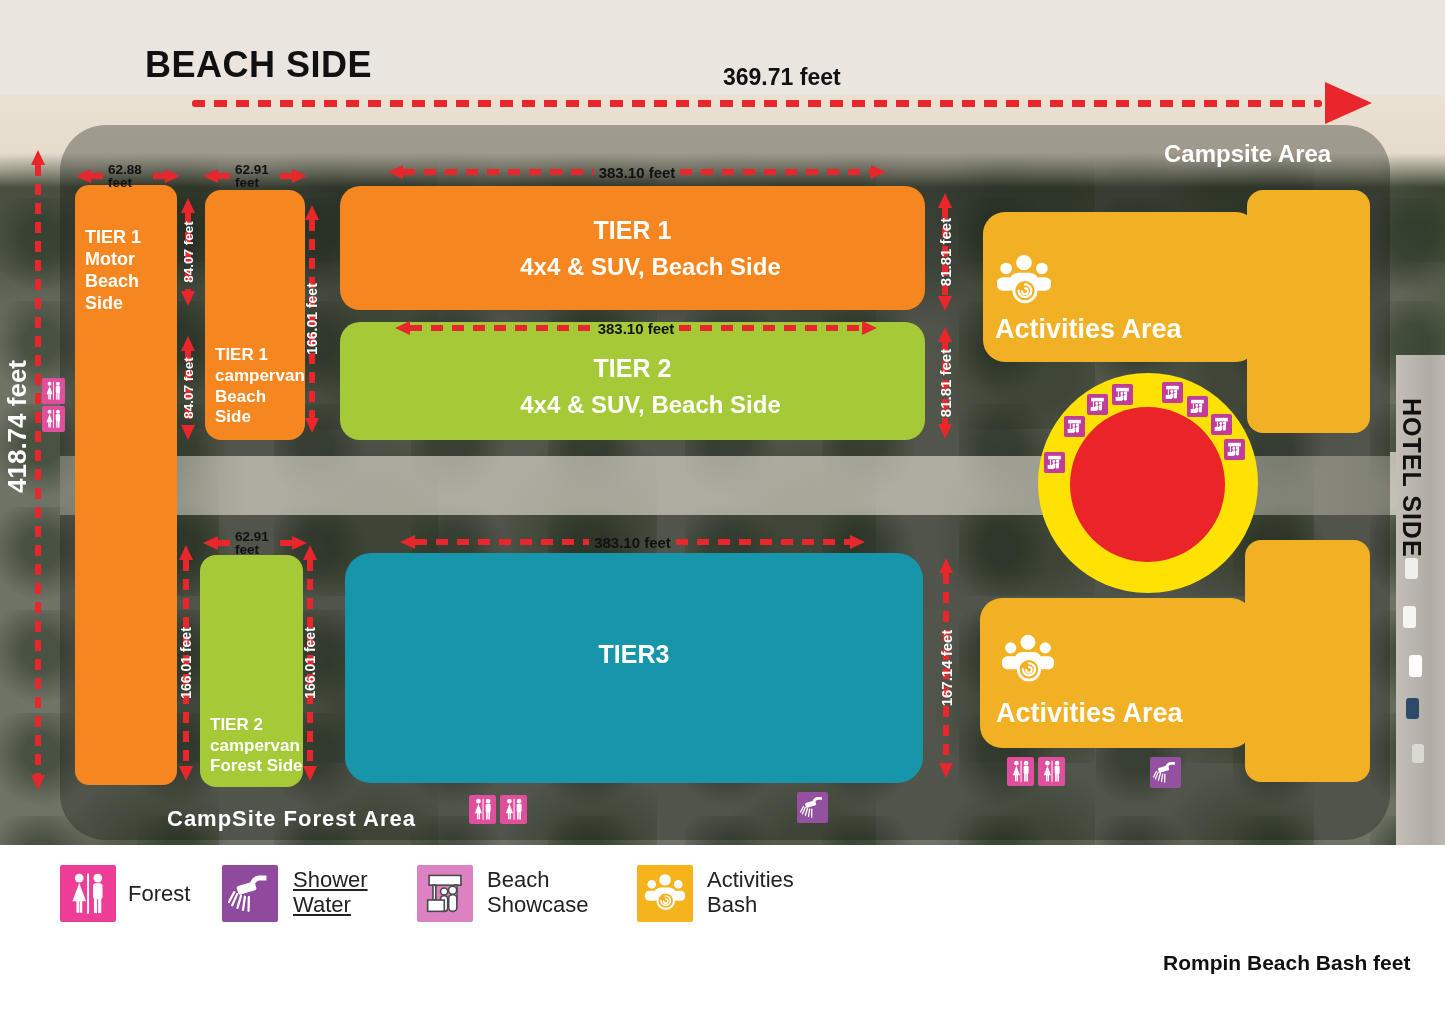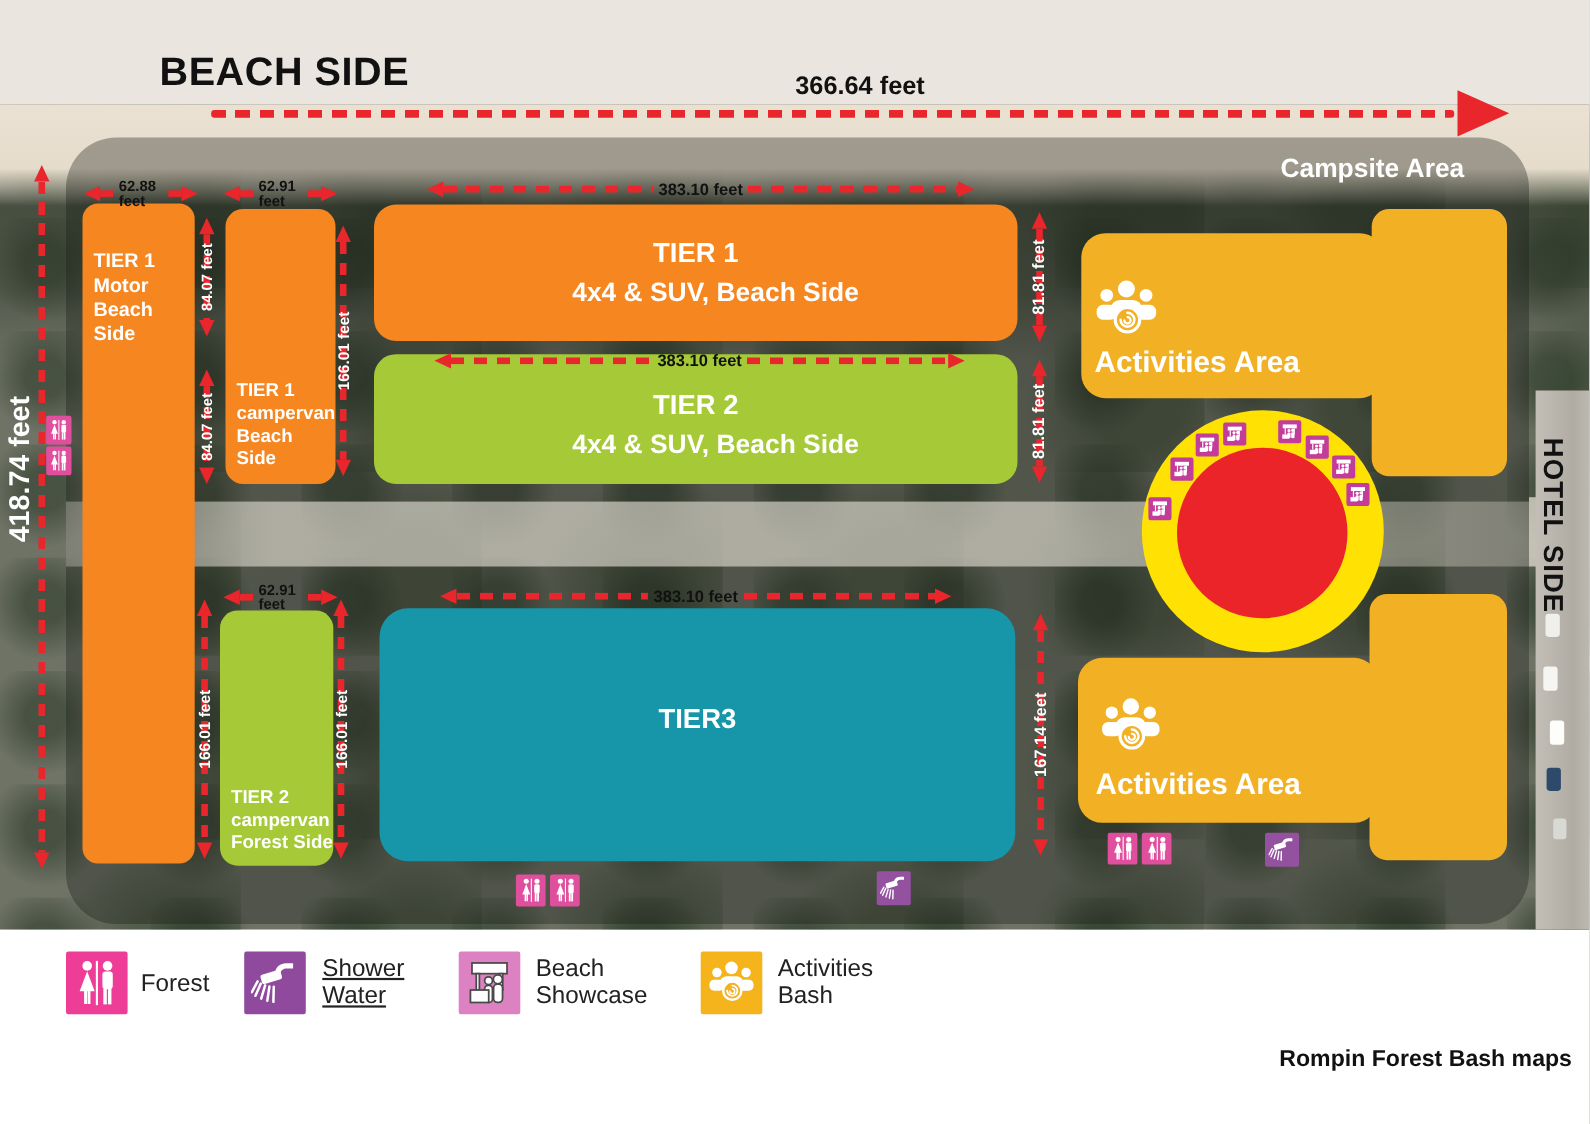--- a/index.html
+++ b/index.html
@@ -152,25 +152,26 @@
   <div class="abs road" id="road-main"></div>
   <div class="abs road" id="road-main-ext"></div>
   <div class="abs road" id="road-hotel"></div>
   <div class="abs car" style="left:1405px;top:558px;width:13px;height:21px;background:#EFEFEC;"></div>
   <div class="abs car" style="left:1403px;top:606px;width:13px;height:22px;background:#F5F5F2;"></div>
   <div class="abs car" style="left:1409px;top:655px;width:13px;height:22px;background:#FDFDFB;"></div>
   <div class="abs car" style="left:1406px;top:698px;width:13px;height:21px;background:#2E4A6B;"></div>
   <div class="abs car" style="left:1412px;top:744px;width:12px;height:19px;background:#D9D9D4;"></div>
 
   <div class="abs big-label" id="beach-side">BEACH SIDE</div>
-  <div class="abs big-label" id="beach-width">366.64 feet</div>
+  <div class="abs big-label" id="beach-width">369.71 feet</div>
   <div class="abs big-label" id="campsite-area">Campsite Area</div>
+  <div class="abs big-label" id="forest-area">CampSite Forest Area</div>
   <div class="abs big-label" id="hotel-side">HOTEL SIDE</div>
   <div class="abs big-label" id="site-height">418.74 feet</div>
-  <div class="abs big-label" id="credit">Rompin Forest Bash maps</div>
+  <div class="abs big-label" id="credit">Rompin Beach Bash feet</div>
 
   <div class="abs dim dash-h" style="left:192px;top:100px;width:1130px;"></div>
   <div class="abs" id="big-arrowhead" style="left:1325px;top:82px;"></div>
 
   <div class="abs dim vdim" style="left:27px;top:150px;height:640px;">
     <span class="tri u"></span>
       <span class="vseg"></span>
       <span class="tri d"></span>
   </div>
 

